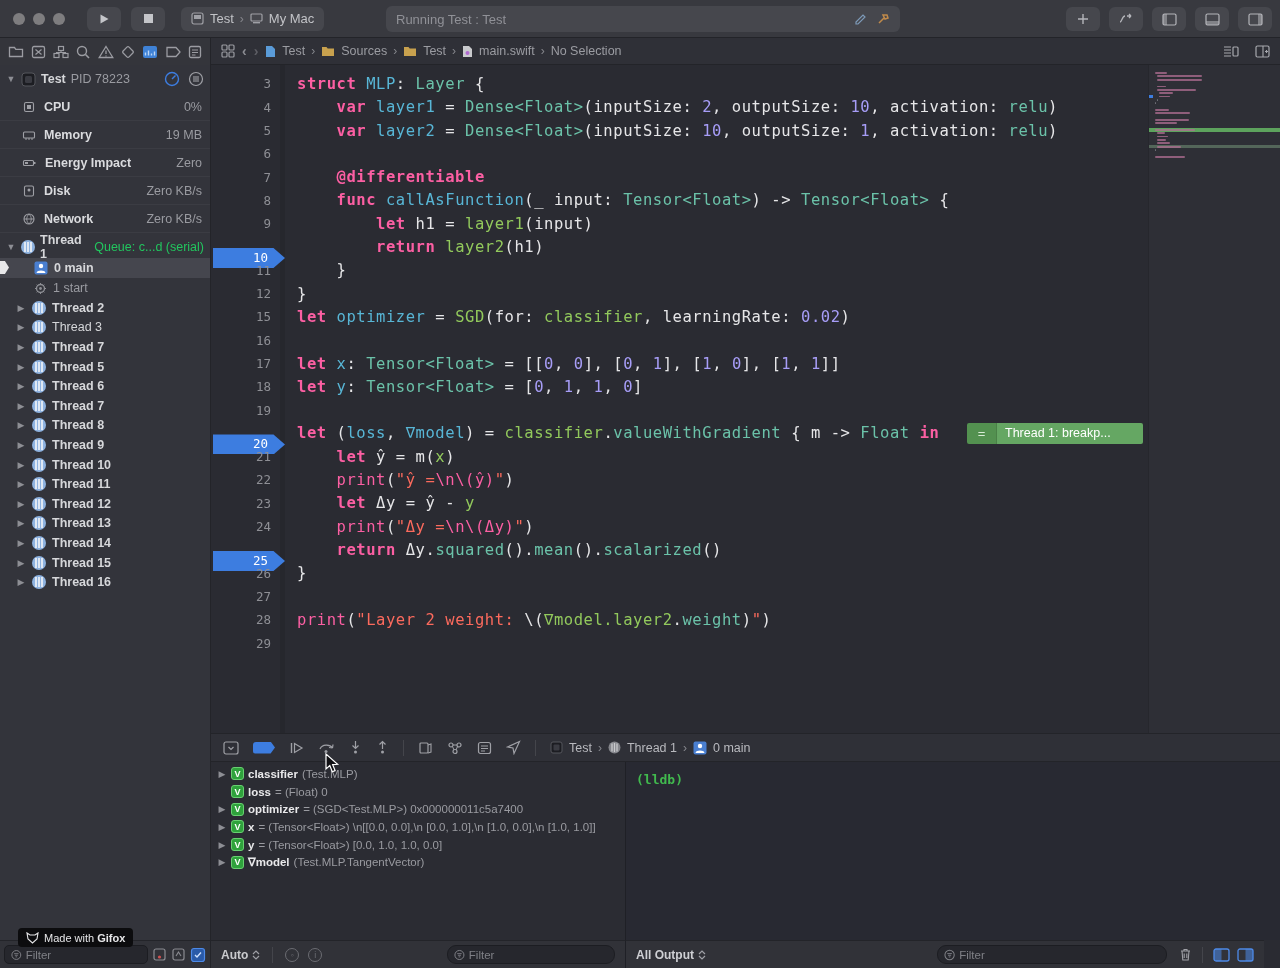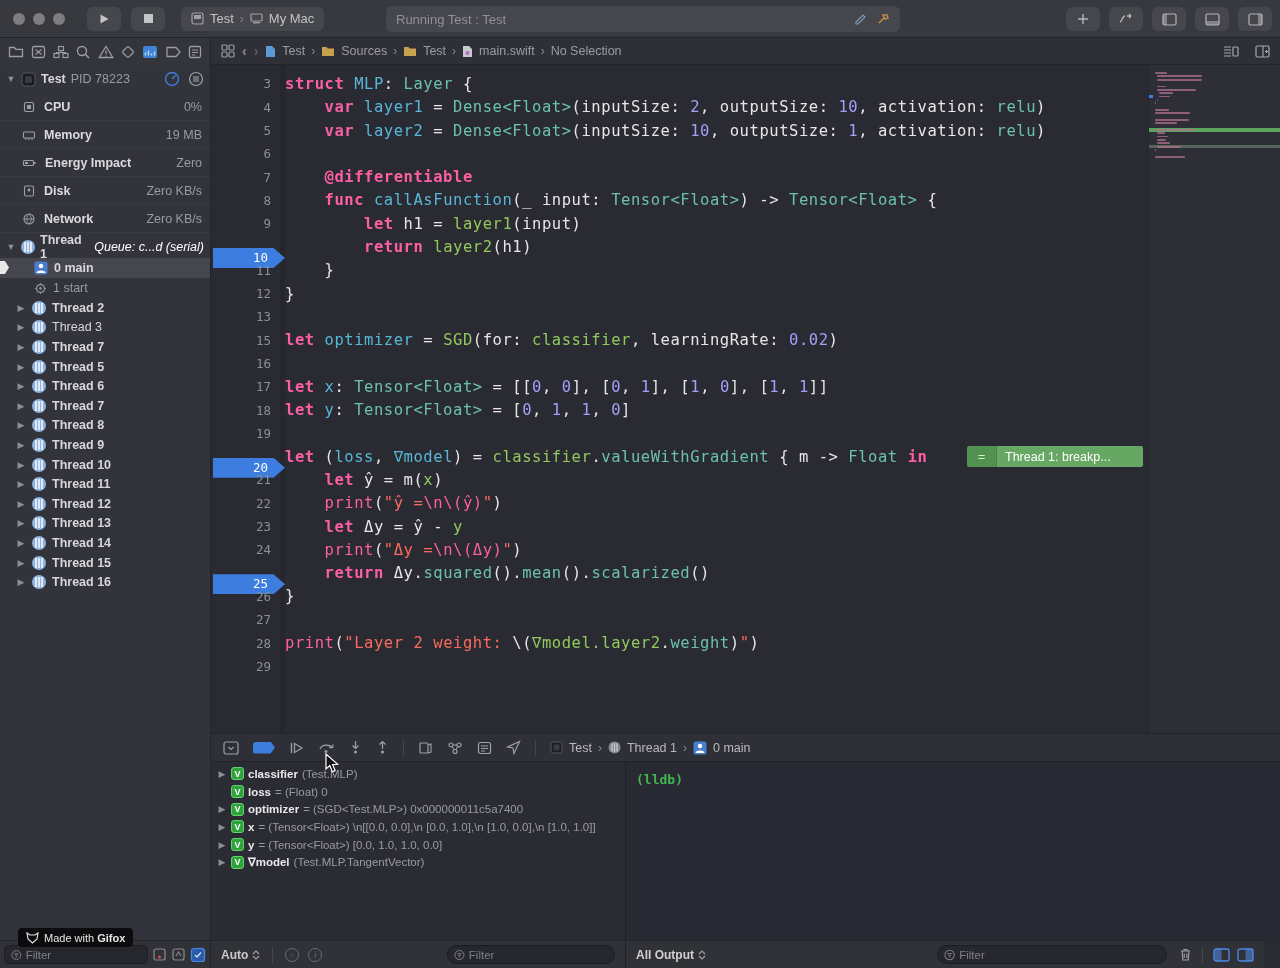--- a/index.html
+++ b/index.html
@@ -33,21 +33,21 @@
   
   .sidebar { position:absolute; left:0; top:65px; width:211px; height:875px; background:#33343b; border-right:1px solid #232429; font-size:12.5px; color:#d6d7da; overflow:hidden; }
   .proc-row { height:28px; display:flex; align-items:center; gap:5px; padding:0 6px; }
   .proc-row .pname { font-weight:bold; }
   .proc-row .ppid { color:#9a9ba1; }
   .proc-icons { margin-left:auto; display:flex; gap:8px; }
   .gauge-row { height:28px; display:flex; align-items:center; gap:8px; padding:0 8px 0 22px; border-bottom:1px solid #3b3c43; }
   .gauge-row .glabel { font-weight:bold; color:#dadbde; }
   .gauge-row .gvalue { margin-left:auto; color:#9a9ba1; }
   .thread-hd { height:22px; display:flex; align-items:center; gap:5px; padding:0 6px; margin-top:3px; }
-  .thread-hd .tqueue { color:#ffffff; white-space:nowrap;font-style:italic; }
+  .thread-hd .tqueue { color:#22c55e; white-space:nowrap; }
   .frame-row { height:20px; display:flex; align-items:center; gap:6px; padding:0 6px 0 34px; position:relative; }
   .frame-row.sel { background:#45464e; }
   .cur-arrow { position:absolute; left:0; top:3px; width:9px; height:13px; background:#e8e8ea; clip-path:polygon(0 0,55% 0,100% 50%,55% 100%,0 100%); }
   .frame-row .fname { font-weight:bold; }
   .frame-row.dim .fname { font-weight:normal; color:#9a9ba1; }
   .thread-row { height:19.6px; display:flex; align-items:center; gap:6px; padding:0 6px 0 16px; }
   .disc { width:10px; color:#8d8e94; font-size:9px; text-align:center; flex:none; }
   .thr-ico { width:14px; height:14px; border-radius:50%; background:#8fb3e0; position:relative; flex:none; }
   .thr-ico:before { content:""; position:absolute; left:3px; top:2px; width:2px; height:10px; background:#dfe8f4; box-shadow:3px 0 0 #dfe8f4, 6px 0 0 #dfe8f4; }
   .sb-filterbar { position:absolute; left:0; top:940px; width:211px; height:28px; background:#313238; border-top:1px solid #232429; border-right:1px solid #232429; display:flex; align-items:center; gap:4px; padding:0 4px; }
@@ -57,21 +57,21 @@
   .filterfield input { background:transparent; border:none; outline:none; color:#c8c9cd; font-size:11.5px; width:100%; font-family:"Liberation Sans",sans-serif; }
   .filterfield input::placeholder { color:#7f8086; }
 
   
   .editor { position:absolute; left:211px; top:65px; width:937px; height:668px; background:#2a2b32; overflow:hidden; }
   .ribbon { position:absolute; left:69px; top:0; width:5px; height:668px; background:#26272d; }
   .code-lines { position:absolute; left:0; top:-16px; width:100%; }
   .code-row { height:23.3px; position:relative; display:flex; align-items:center; }
   .gutter { width:74px; flex:none; text-align:right; padding-right:14px; font-family:"DejaVu Sans Mono",monospace; font-size:12.5px; color:#8e8f95; position:relative; }
   .bp-badge { position:absolute; left:2px; top:1px; height:20px; width:72px; clip-path:polygon(0 0,84% 0,100% 50%,84% 100%,0 100%); background:#3d7de0; color:#fff; text-align:right; padding-right:17px; line-height:20px; font-size:12.5px; }
-  .code { white-space:pre; font-family:"DejaVu Sans Mono",monospace; font-size:15.5px; letter-spacing:0.55px; margin-left:0; }
+  .code { white-space:pre; font-family:"DejaVu Sans Mono",monospace; font-size:15.5px; letter-spacing:0.55px; margin-left:12px; }
   .tok-kw { color:#fc5fa3; font-weight:bold; }
   .tok-fn { color:#fc5fa3; }
   .tok-dc { color:#58b6d6; }
   .tok-ty { color:#6bc2a9; }
   .tok-us { color:#92c95c; }
   .tok-nm { color:#a79df7; }
   .tok-st { color:#fc6a5d; }
   .tok-es { color:#fc5fa3;text-align:center; }
   .tok-pl { color:#e6e6e8; }
   .line-annotation { position:absolute; left:756px; top:1px; height:21px; width:176px; display:flex; }
@@ -548,24 +548,20 @@
         </div>
         <div class="code-row">
           <div class="gutter">11</div>
           <span class="code"><span class="tok-pl">    }</span></span>
         </div>
         <div class="code-row">
           <div class="gutter">12</div>
           <span class="code"><span class="tok-pl">}</span></span>
         </div>
         <div class="code-row">
-          <div class="gutter">13</div>
-          <span class="code"></span>
-        </div>
-        <div class="code-row">
           <div class="gutter">15</div>
           <span class="code"><span class="tok-kw">let </span><span class="tok-dc">optimizer</span><span class="tok-pl"> = </span><span class="tok-us">SGD</span><span class="tok-pl">(for: </span><span class="tok-us">classifier</span><span class="tok-pl">, learningRate: </span><span class="tok-nm">0.02</span><span class="tok-pl">)</span></span>
         </div>
         <div class="code-row">
           <div class="gutter">16</div>
           <span class="code"></span>
         </div>
         <div class="code-row">
           <div class="gutter">17</div>
           <span class="code"><span class="tok-kw">let </span><span class="tok-dc">x</span><span class="tok-pl">: </span><span class="tok-ty">Tensor&lt;Float&gt;</span><span class="tok-pl"> = [[</span><span class="tok-nm">0</span><span class="tok-pl">, </span><span class="tok-nm">0</span><span class="tok-pl">], [</span><span class="tok-nm">0</span><span class="tok-pl">, </span><span class="tok-nm">1</span><span class="tok-pl">], [</span><span class="tok-nm">1</span><span class="tok-pl">, </span><span class="tok-nm">0</span><span class="tok-pl">], [</span><span class="tok-nm">1</span><span class="tok-pl">, </span><span class="tok-nm">1</span><span class="tok-pl">]]</span></span>

